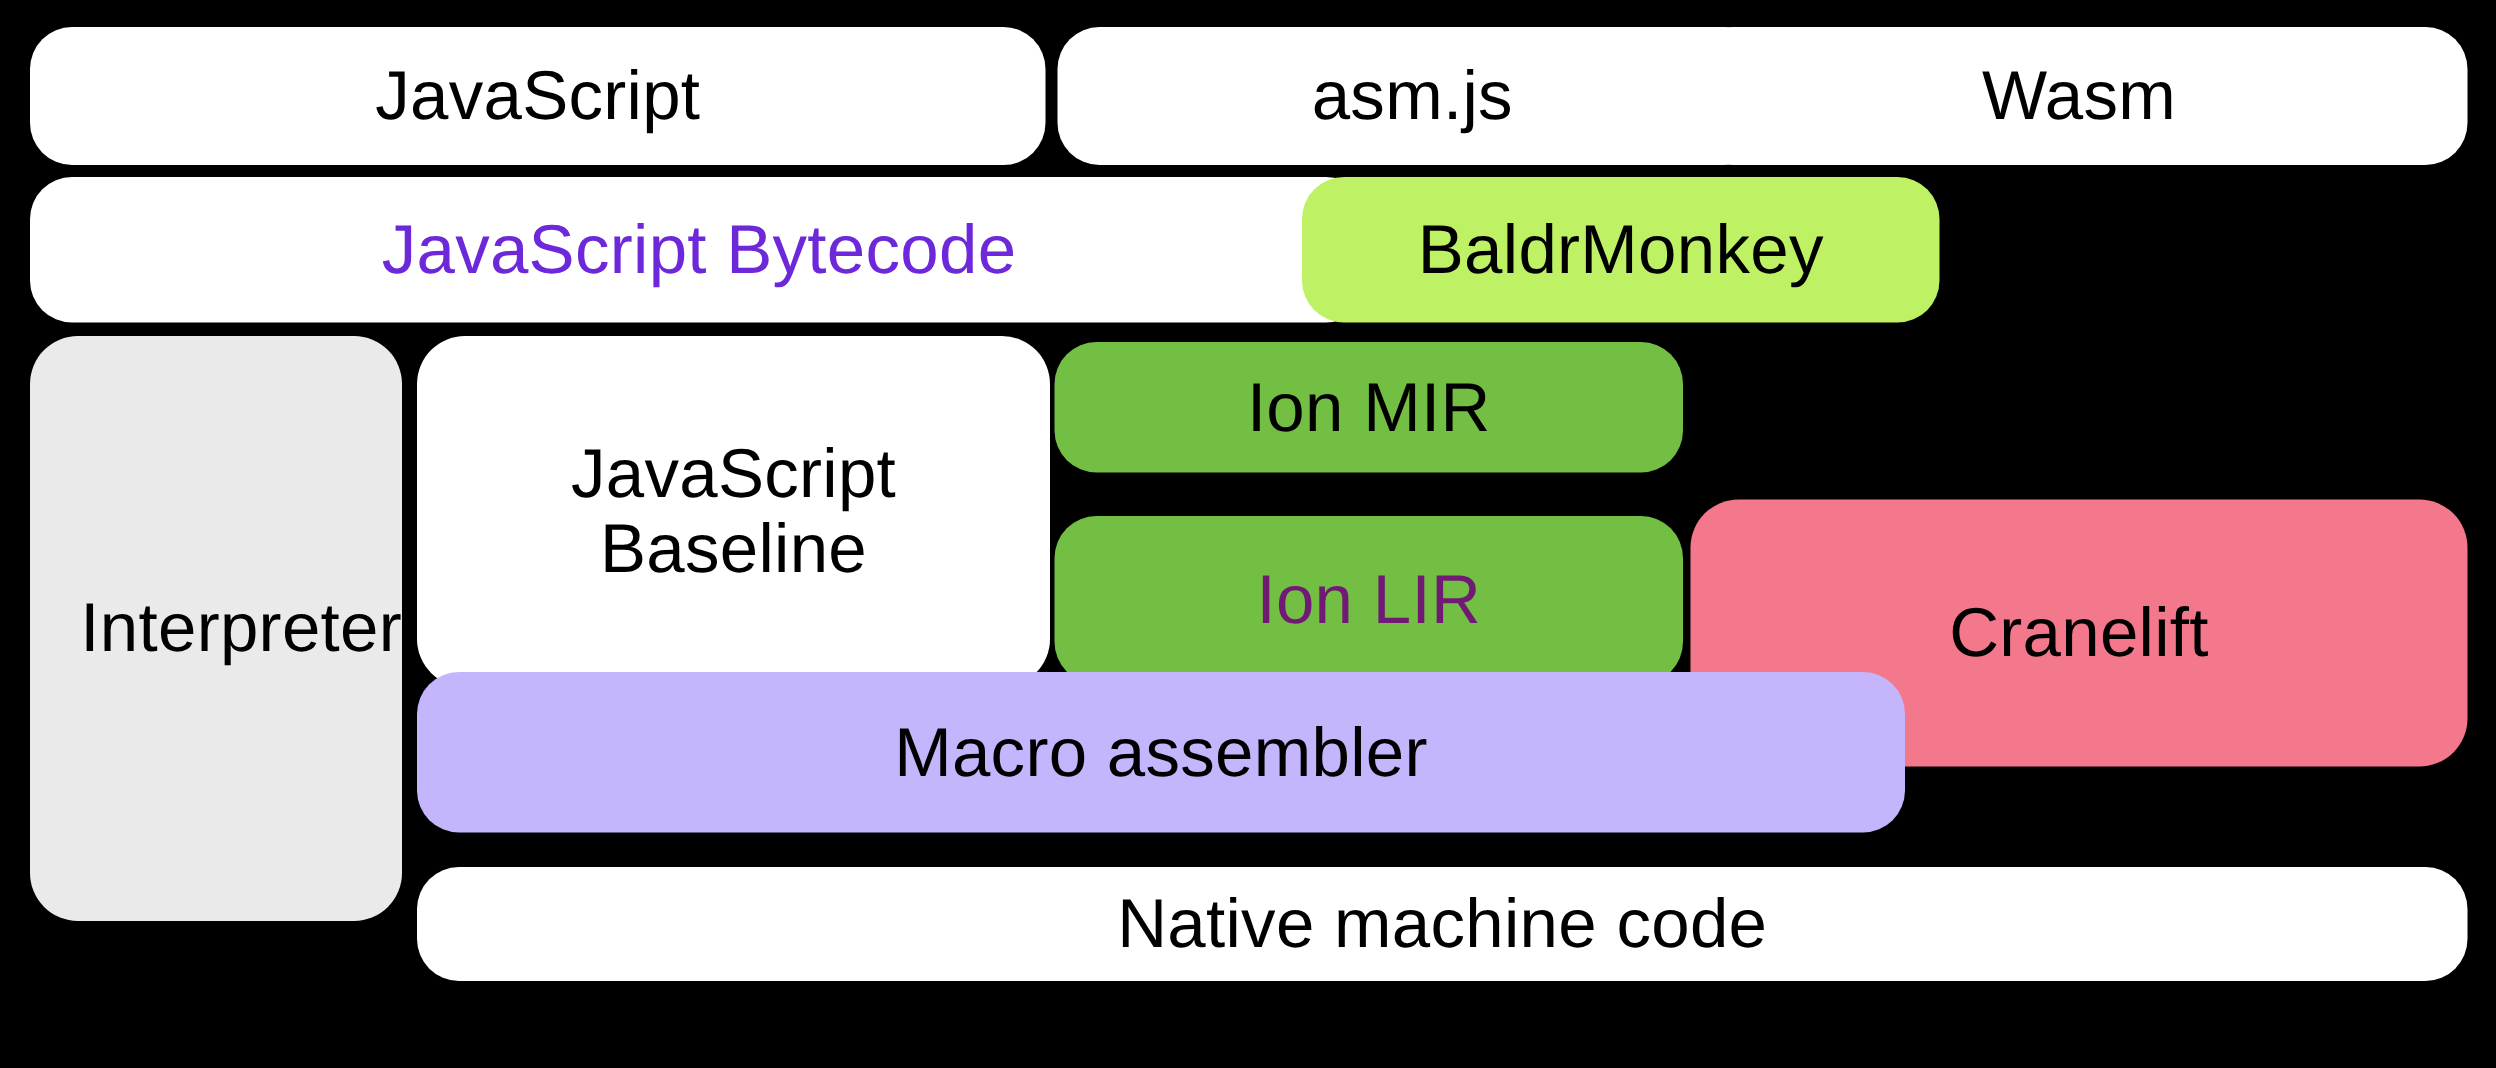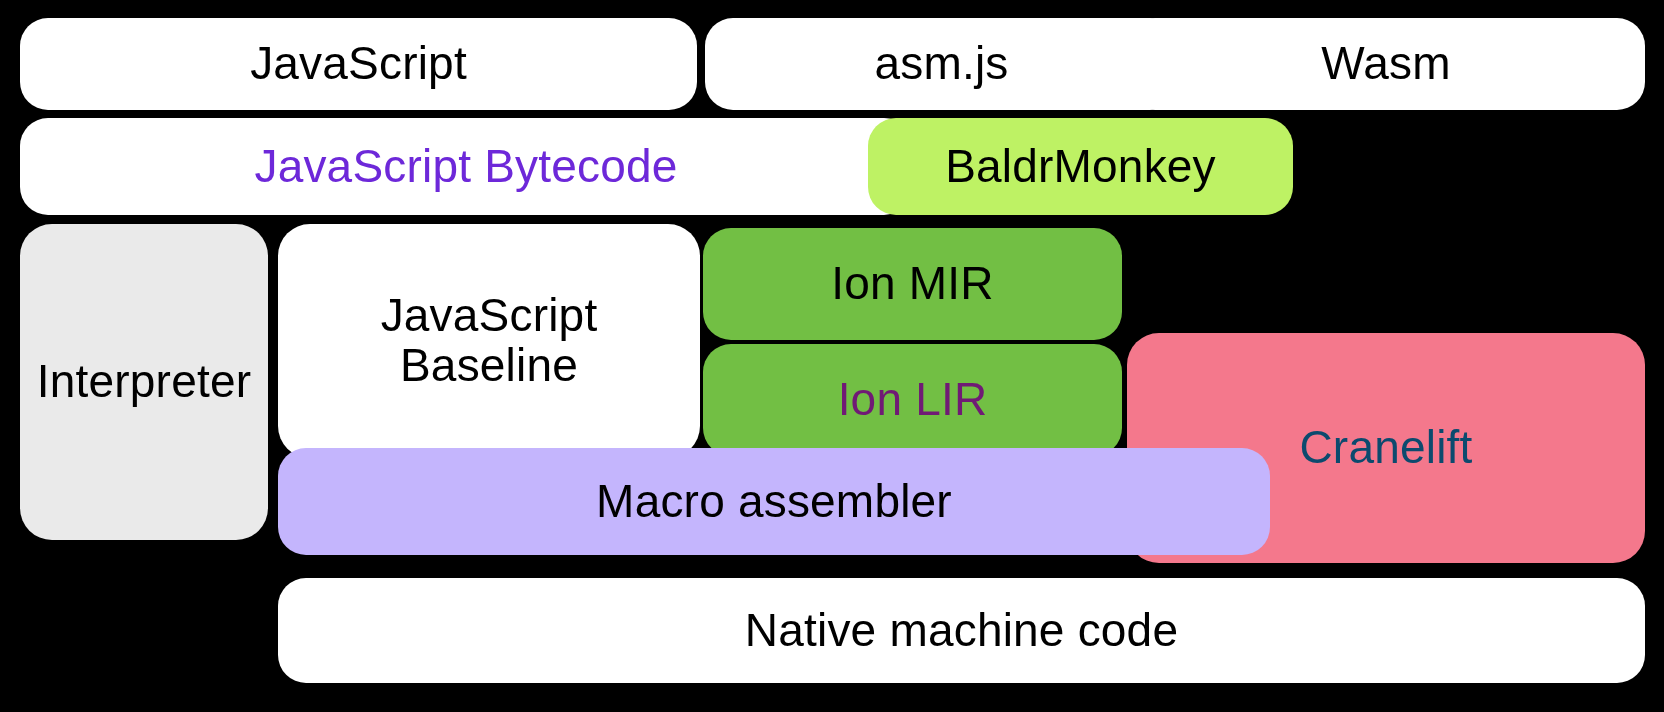--- a/index.html
+++ b/index.html
@@ -39,21 +39,21 @@
 </style>
 </head>
 <body>
 
 <div id="stage">
     <div class="node" style="left: 20px; top: 18px; width: 677px; height: 92px; background: rgb(255, 255, 255); color: rgb(0, 0, 0);"><span>JavaScript</span></div>
     <div class="node" style="left: 705px; top: 18px; width: 473px; height: 92px; background: rgb(255, 255, 255); color: rgb(0, 0, 0);"><span>asm.js</span></div>
     <div class="node" style="left: 1127px; top: 18px; width: 518px; height: 92px; background: rgb(255, 255, 255); color: rgb(0, 0, 0);"><span>Wasm</span></div>
     <div class="node" style="left: 20px; top: 118px; width: 892px; height: 97px; background: rgb(255, 255, 255); color: #6d28d9;"><span>JavaScript Bytecode</span></div>
     <div class="node" style="left: 868px; top: 118px; width: 425px; height: 97px; background: #bef264; color: rgb(0, 0, 0);"><span>BaldrMonkey</span></div>
-    <div class="node gray tall" style="left: 20px; top: 224px; width: 248px; height: 316px; background: rgb(234, 234, 234); color: rgb(0, 0, 0);"><span>Interpreter</span></div>
+    <div class="node gray tall" style="left: 20px; top: 224px; width: 248px; height: 390px; background: rgb(234, 234, 234); color: rgb(0, 0, 0); justify-content: flex-end;"><span>Interpreter</span></div>
     <div class="node tall" style="left: 278px; top: 224px; width: 422px; height: 234px; background: rgb(255, 255, 255); color: rgb(0, 0, 0);"><span>JavaScript
 Baseline</span></div>
-    <div class="node green" style="left: 703px; top: 228px; width: 419px; height: 112px; background: rgb(114, 191, 68); color: rgb(0, 0, 0);"><span>Ion MIR</span></div>
+    <div class="node green" style="left: 703px; top: 228px; width: 419px; height: 87px; background: rgb(114, 191, 68); color: rgb(0, 0, 0);"><span>Ion MIR</span></div>
     <div class="node green" style="left: 703px; top: 344px; width: 419px; height: 112px; background: rgb(114, 191, 68); color: #701a75;"><span>Ion LIR</span></div>
-    <div class="node pink tall" style="left: 1127px; top: 333px; width: 518px; height: 230px; background: rgb(244, 120, 140); color: #0c4a6e;"><span>Cranelift</span></div>
+    <div class="node pink tall" style="left: 1127px; top: 333px; width: 518px; height: 178px; background: rgb(244, 120, 140); color: #000000;"><span>Cranelift</span></div>
     <div class="node" style="left: 278px; top: 448px; width: 992px; height: 107px; background: #c4b5fd; color: rgb(0, 0, 0);"><span>Macro assembler</span></div>
-    <div class="node" style="left: 278px; top: 578px; width: 1367px; height: 105px; background: rgb(255, 255, 255); color: rgb(0, 0, 0);"><span>Native machine code</span></div>
+    <div class="node" style="left: 278px; top: 578px; width: 1367px; height: 76px; background: rgb(255, 255, 255); color: rgb(0, 0, 0);"><span>Native machine code</span></div>
   </div>
 
 </body></html>

